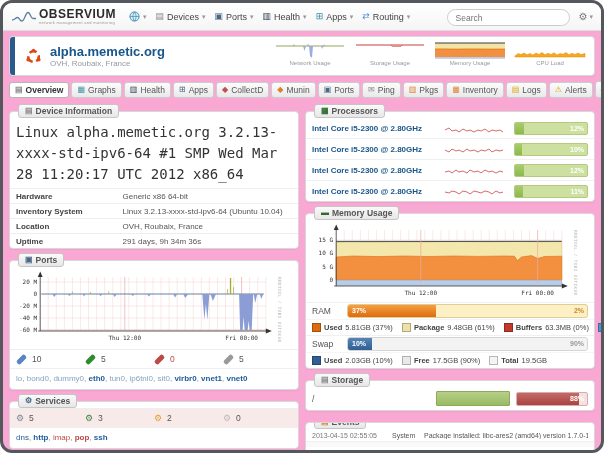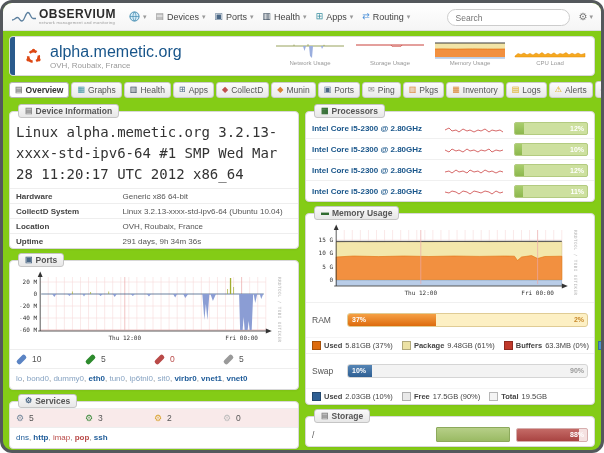--- a/index.html
+++ b/index.html
@@ -1,40 +1,40 @@
 <!DOCTYPE html>
 <html><head>
 <meta charset="utf-8">
 <style>
   html,body{margin:0;padding:0;background:#fff;}
   body{width:604px;height:453px;position:relative;overflow:hidden;
        font-family:"Liberation Sans",sans-serif;-webkit-font-smoothing:antialiased;}
   .frame{position:absolute;inset:0;border:3px solid #54585c;border-radius:12px;overflow:hidden;
-         background:#84cc16;display:flex;flex-direction:column;}
+         background:#f9a8d4;display:flex;flex-direction:column;}
   
   .navbar{height:27px;flex:0 0 27px;background:linear-gradient(#ffffff,#f5f5f5);
           border-bottom:1px solid #ddd;display:flex;align-items:center;padding:0 8px;gap:9px;}
   .logo{display:flex;align-items:center;gap:2px;margin-right:4px;}
   .logo-txt{font-size:12px;font-weight:bold;color:#2b2b2b;letter-spacing:.5px;line-height:1;}
   .logo-tag{font-size:4px;color:#999;letter-spacing:.3px;}
   .nav-item{display:flex;align-items:center;gap:3px;font-size:9px;color:#444;cursor:pointer;}
   .nav-caret{font-size:7px;color:#999;}
   .nicon{font-size:9px;line-height:1;}
   .search-wrap{margin-left:auto;}
   .search-wrap input{width:105px;height:15px;border:1px solid #ccc;border-radius:9px;
           font-size:8.5px;padding:0 8px;color:#666;background:#fff;outline:none;
           font-family:"Liberation Sans",sans-serif;}
   .user-btn{display:flex;align-items:center;gap:2px;color:#777;font-size:10px;cursor:pointer;}
   
   .dev-header{margin:5px 6px 0;background:#fff;border:1px solid #d8d8d8;border-radius:4px;
           height:38px;display:flex;align-items:stretch;box-shadow:0 1px 2px rgba(0,0,0,.05);}
   .accent{width:5px;background:#2a5a8c;border-radius:3px 0 0 3px;}
   .ubuntu{align-self:center;margin:0 8px 0 10px;}
   .host-block{align-self:center;}
-  .hostname{font-size:16px;font-weight:normal;color:#18558a;line-height:1.2;}
+  .hostname{font-size:13px;font-weight:bold;color:#18558a;line-height:1.2;}
   .hostloc{font-size:8px;color:#999;}
   .mini-graphs{margin-left:auto;display:flex;gap:8px;padding:3px 8px 1px;align-items:flex-start;}
   .mini{width:72px;text-align:center;}
   .mini-cap{font-size:6px;color:#999;line-height:1.1;}
   
   .tabbar{display:flex;gap:2px;padding:5px 6px 0;align-items:center;}
   .tab{display:flex;align-items:center;gap:3px;border:1px solid #ccc;background:linear-gradient(#fcfcfc,#e9e9e9);
        border-radius:3px;padding:2px 5px;font-size:8.5px;color:#555;cursor:pointer;white-space:nowrap;}
   .tab.active{background:#fff;border-color:#b5b5b5;font-weight:bold;color:#333;}
   .ticon{font-size:8px;line-height:1;}
@@ -82,21 +82,21 @@
   .proc-row{display:flex;align-items:center;gap:5px;padding:3.5px 6px;border-top:1px solid #f0f0f0;}
   .proc-row:first-child{border-top:none;}
   .proc-model{flex:0 0 126px;font-size:8px;font-weight:bold;color:#18558a;white-space:nowrap;}
   .proc-spark{flex:0 0 66px;}
   .bar{flex:1;height:11px;border-radius:2px;position:relative;overflow:hidden;}
   .bar-pct{position:absolute;right:3px;top:0;line-height:11px;font-size:7px;font-weight:bold;color:#fff;z-index:2;}
   .bar-fill{position:absolute;left:0;top:0;bottom:0;}
   .proc-bar{background:#cde09f;border:1px solid #b3cb80;}
   .proc-fill{background:linear-gradient(#a8cd6c,#8db84e);}
   
-  .mem-row{display:flex;align-items:center;gap:5px;padding:10px 6px;border-top:1px solid #f0f0f0;}
+  .mem-row{display:flex;align-items:center;gap:5px;padding:1px 6px;border-top:1px solid #f0f0f0;}
   .mem-label{flex:0 0 30px;font-size:8.5px;color:#555;}
   .mem-bar{flex:1;height:12px;border-radius:3px;position:relative;overflow:hidden;}
   .ram-bar{background:#fdf0c4;border:1px solid #e0cc95;}
   .ram-fill{background:linear-gradient(#f5a044,#dd6b0d);}
   .swap-bar{background:#f3f3f3;border:1px solid #d5d5d5;}
   .swap-fill{background:linear-gradient(#5585b5,#2f5f93);}
   .fill-pct{position:absolute;left:4px;top:0;line-height:12px;font-size:7px;font-weight:bold;color:#fff;}
   .free-pct{position:absolute;right:3px;top:0;line-height:12px;font-size:7px;font-weight:bold;}
   .free-ram{color:#c8882b;} .free-swap{color:#9a9a9a;}
   .legend-row{display:flex;gap:9px;padding:3px 6px;font-size:7.5px;color:#444;border-top:1px solid #f5f5f5;white-space:nowrap;}
@@ -292,21 +292,21 @@
         </div>
         <div class="panel-body">
           <div class="sysdescr">Linux alpha.memetic.org 3.2.13-xxxx-std-ipv6-64 #1 SMP Wed Mar 28 11:20:17 UTC 2012 x86_64</div>
           <table class="kv-table">
             <tbody>
                 <tr>
               <td class="kv-k">Hardware</td>
               <td class="kv-v">Generic x86 64-bit</td>
                 </tr>
             <tr>
-              <td class="kv-k">CollectD System</td>
+              <td class="kv-k">Inventory System</td>
               <td class="kv-v">Linux 3.2.13-xxxx-std-ipv6-64 (Ubuntu 10.04)</td>
                 </tr>
             <tr>
               <td class="kv-k">Location</td>
               <td class="kv-v">OVH, Roubaix, France</td>
                 </tr>
             <tr>
               <td class="kv-k">Uptime</td>
               <td class="kv-v">291 days, 9h 34m 36s</td>
                 </tr>

